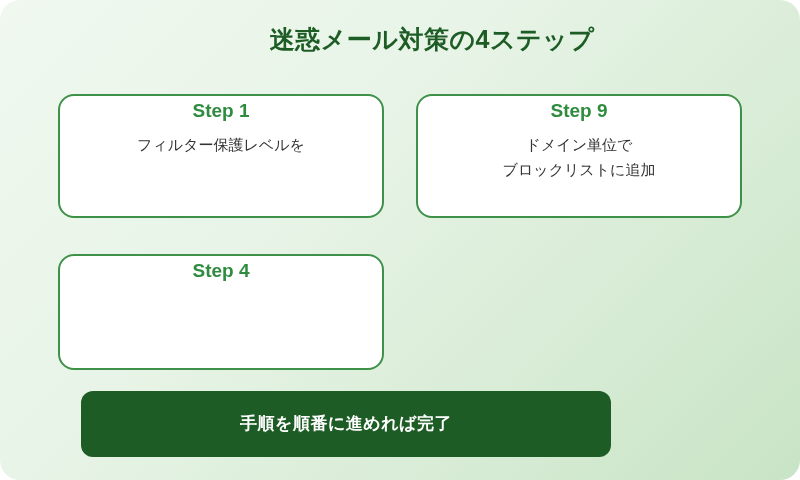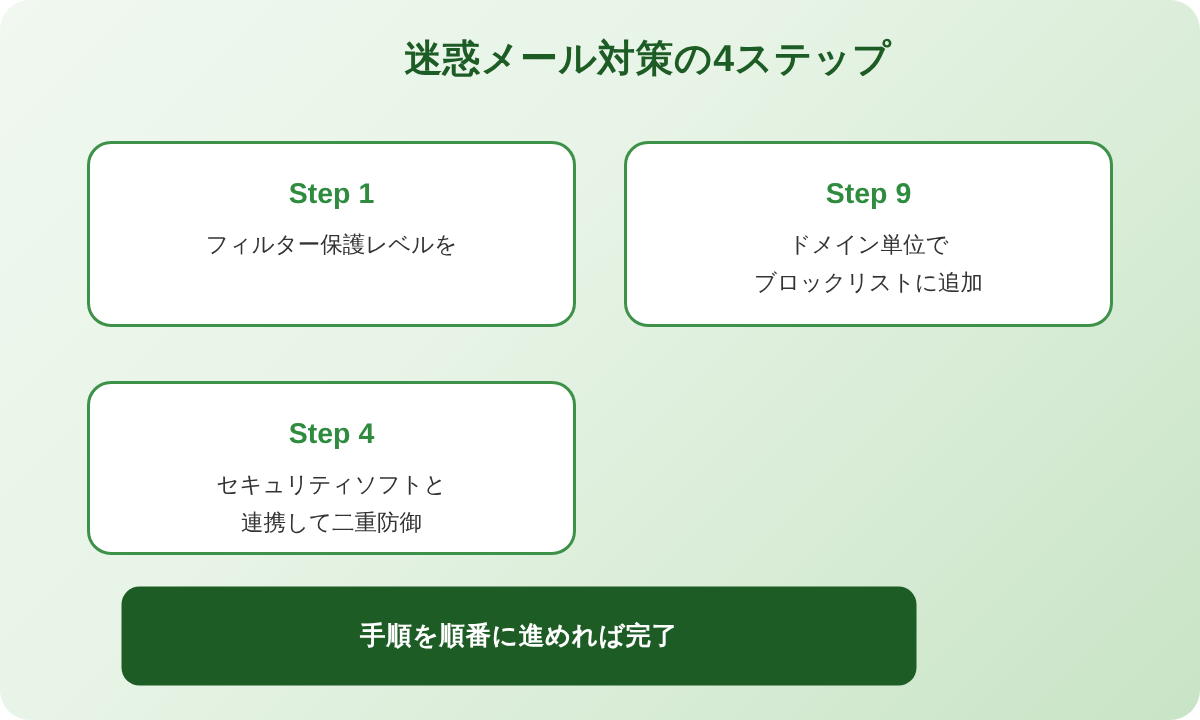--- a/index.html
+++ b/index.html
@@ -52,21 +52,21 @@
 
   .card {
     box-sizing: border-box;
     background: #ffffff;
     border: 2px solid #3d9149;
     border-radius: 16px;
     display: flex;
     flex-direction: column;
     align-items: center;
     justify-content: flex-start;
-    padding-top: 22px;
+    padding-top: 3px;
   }
 
   .card-step {
     font-size: 19px;
     font-weight: bold;
     color: #2f8c3f;
     line-height: 1.25;
     margin-bottom: 9px;
   }
 
@@ -122,24 +122,20 @@
       <div class="card-step">Step 9</div>
       <div class="card-body">
         <span class="ln">ドメイン単位で</span>
         <span class="ln">ブロックリストに追加</span>
       </div>
     </div>
 
 
     <div class="card">
       <div class="card-step">Step 4</div>
-      <div class="card-body">
-        <span class="ln">セキュリティソフトと</span>
-        <span class="ln">連携して二重防御</span>
-      </div>
     </div>
 
   </div>
 
   <div class="footer-banner">
     <span class="footer-text">手順を順番に進めれば完了</span>
   </div>
 
 </div>
 

